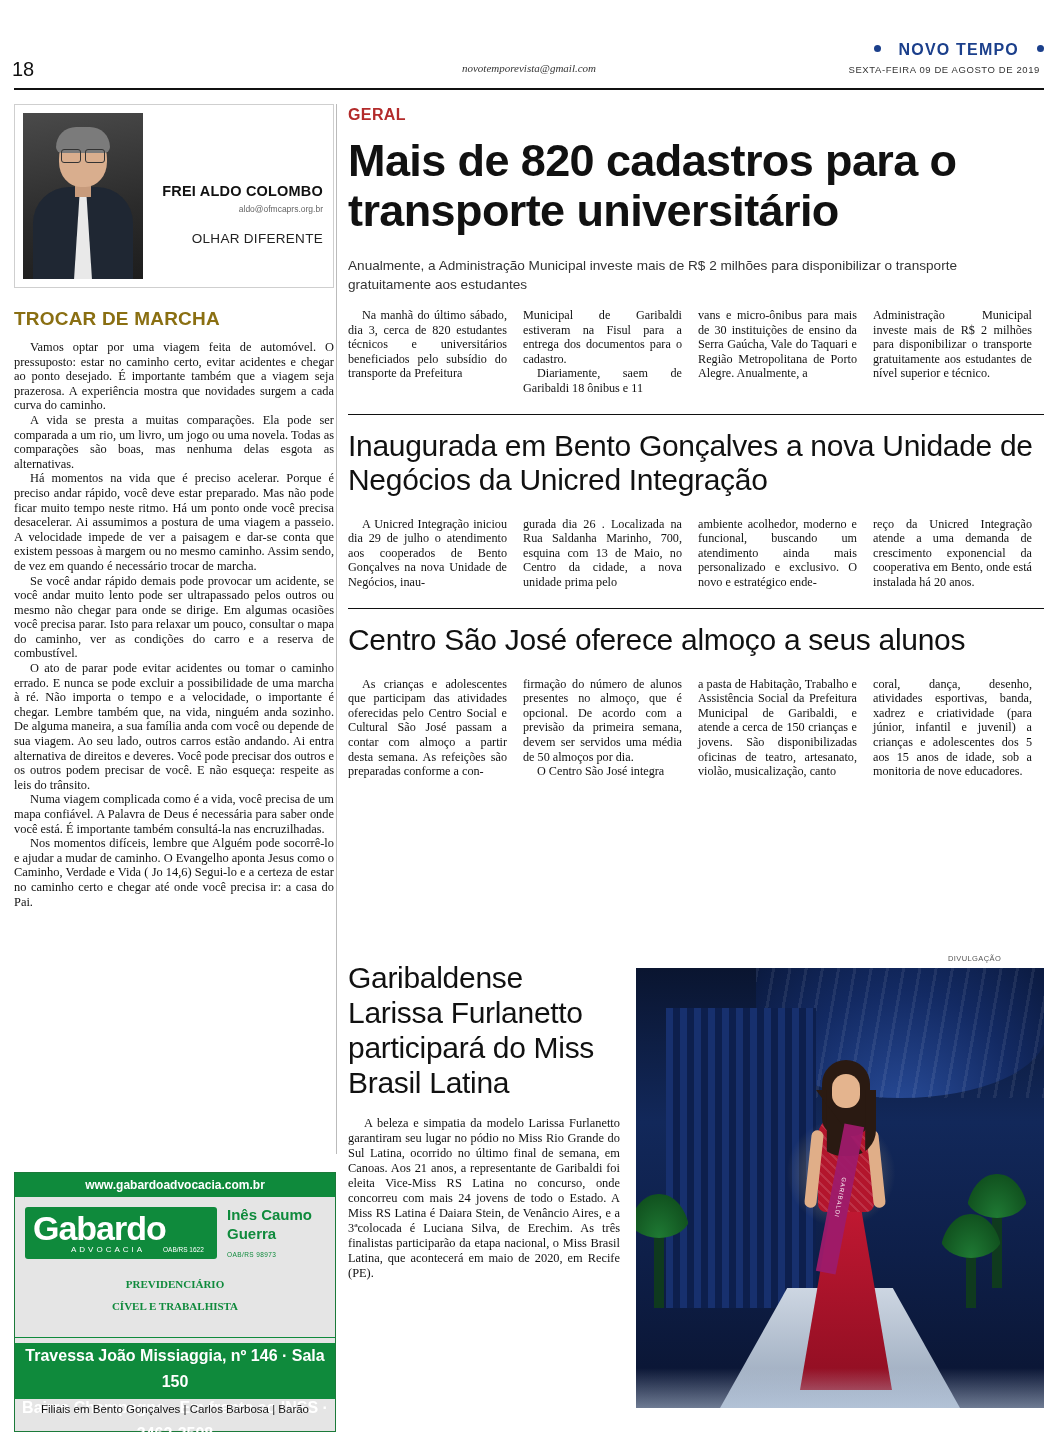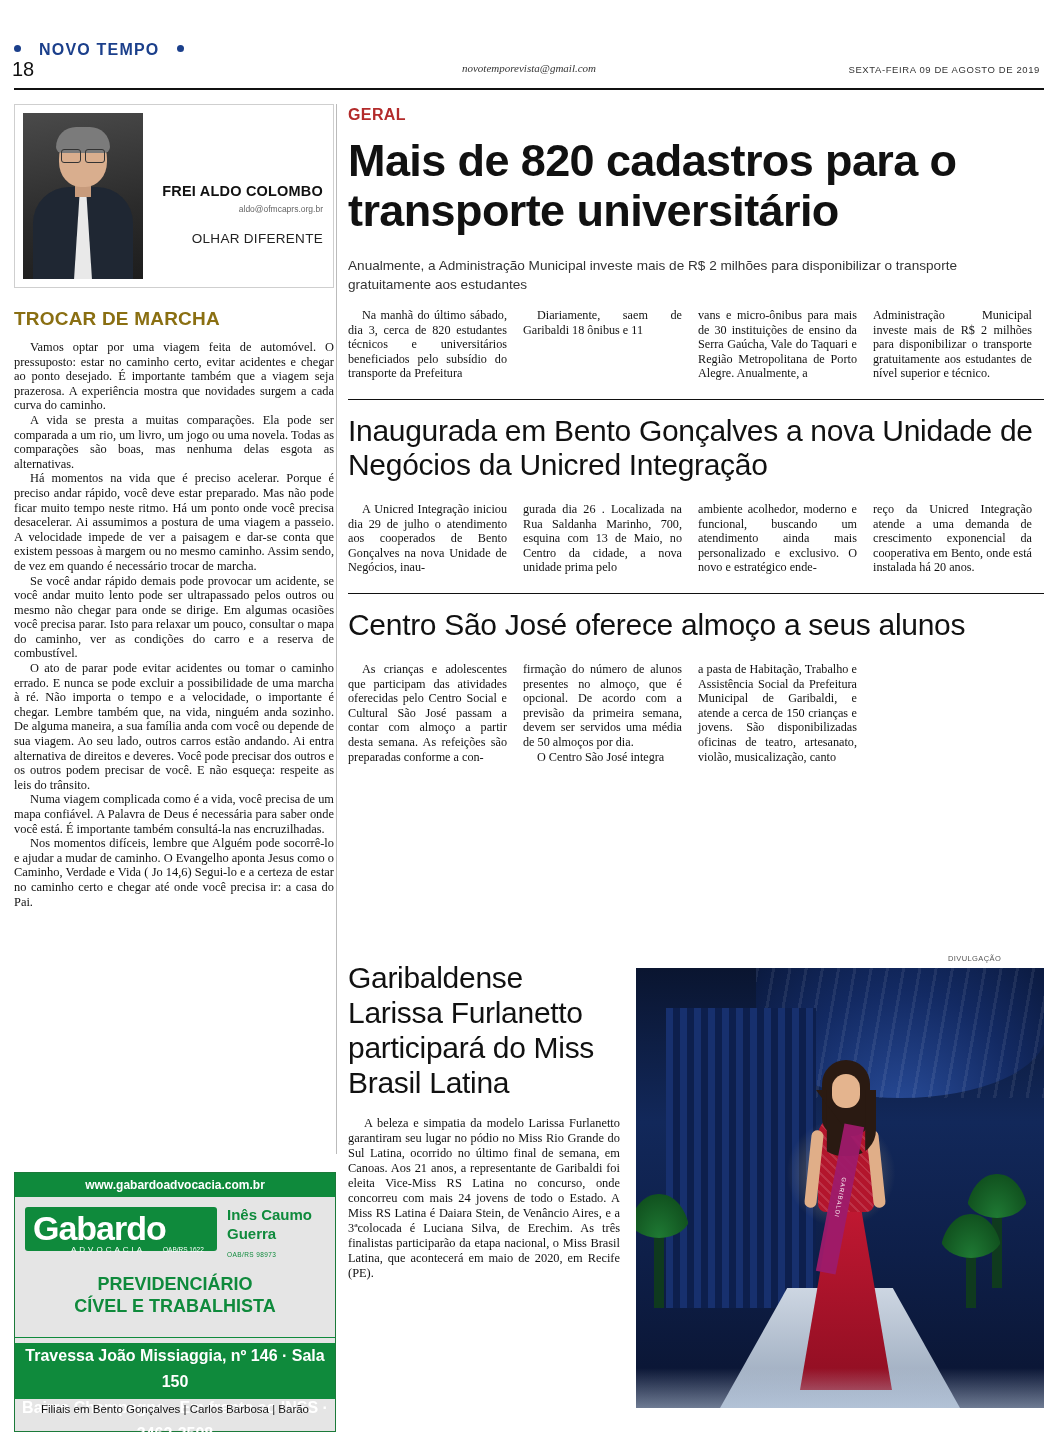--- a/index.html
+++ b/index.html
@@ -8,21 +8,21 @@
     background:#ffffff;
     font-family:"Liberation Serif",serif;
     color:#111;
     position:relative;
     overflow:hidden;
   }
   .page{position:relative;width:1058px;height:1443px;}
 
   
   .masthead{position:absolute;left:0;top:0;width:1058px;height:88px;}
-  .mast-center{position:absolute;left:0;top:40px;width:1058px;text-align:left;}
+  .mast-center{position:absolute;left:0;top:40px;width:1058px;text-align:right;}
   .mast-title{
     font-family:"Liberation Sans",sans-serif;
     font-weight:bold;font-size:16px;letter-spacing:1.2px;color:#1b3f8b;
     display:inline-block;vertical-align:middle;
   }
   .mast-dot{display:inline-block;width:7px;height:7px;border-radius:50%;background:#1b3f8b;vertical-align:middle;margin:0 14px 3px 14px;}
   .mast-mail{position:absolute;left:0;top:62px;width:1058px;text-align:center;font-size:11px;font-style:italic;color:#333;}
   .mast-page{position:absolute;left:12px;top:58px;font-family:"Liberation Sans",sans-serif;font-weight:normal;font-size:20px;color:#111;}
   .mast-date{position:absolute;right:18px;top:64px;font-family:"Liberation Sans",sans-serif;font-size:9.5px;letter-spacing:.6px;color:#333;}
   .rule{position:absolute;left:14px;top:88px;width:1030px;height:2px;background:#111;}
@@ -55,27 +55,27 @@
   .col-body p{
     margin:0;text-align:justify;font-size:12.4px;line-height:14.6px;text-indent:16px;
     font-family:"Liberation Serif",serif;color:#111;
     -webkit-hyphens:auto;hyphens:auto;
   }
 
   
   .ad{position:absolute;left:14px;top:1172px;width:320px;height:258px;border:1px solid #1b7a3a;background:#e5e5e5;}
   .ad-top{position:absolute;left:0;top:0;width:320px;height:24px;background:#0f8a3c;}
   .ad-top span{display:block;text-align:center;line-height:24px;color:#fff;font-family:"Liberation Sans",sans-serif;font-weight:bold;font-size:12px;}
-  .ad-logo{position:absolute;left:10px;top:34px;width:192px;height:44px;background:#0f8a3c;border-radius:3px;}
+  .ad-logo{position:absolute;left:10px;top:34px;width:192px;height:52px;background:#0f8a3c;border-radius:3px;}
   .ad-logo .g{position:absolute;left:8px;top:2px;font-family:"Liberation Sans",sans-serif;font-weight:bold;font-size:34px;color:#fff;letter-spacing:-1px;}
   .ad-logo .sub{position:absolute;left:46px;top:38px;font-family:"Liberation Sans",sans-serif;font-size:8px;color:#fff;letter-spacing:3px;}
   .ad-logo .oab{position:absolute;left:138px;top:39px;font-family:"Liberation Sans",sans-serif;font-size:6.5px;color:#fff;}
   .ad-name{position:absolute;left:212px;top:32px;width:104px;text-align:left;font-family:"Liberation Sans",sans-serif;font-weight:bold;font-size:15px;color:#0f8a3c;line-height:19px;}
   .ad-name .oab2{display:block;font-weight:normal;font-size:6.5px;color:#0f8a3c;letter-spacing:.4px;margin-top:2px;}
-  .ad-area{position:absolute;left:0;top:100px;width:320px;text-align:center;font-family:Liberation Sans, sans-serif;font-weight:bold;font-size:18px;color:#0f8a3c;line-height:22px;}
+  .ad-area{position:absolute;left:0;top:100px;width:320px;text-align:center;font-family:Liberation Serif, serif;font-weight:bold;font-size:11px;color:#0f8a3c;line-height:22px;}
   .ad-addr{position:absolute;left:0;top:170px;width:320px;height:56px;background:#0f8a3c;}
   .ad-addr div{text-align:center;color:#fff;font-family:"Liberation Sans",sans-serif;font-weight:bold;font-size:16px;line-height:26px;}
   .ad-foot{position:absolute;left:0;top:230px;width:320px;text-align:center;font-family:"Liberation Sans",sans-serif;font-size:11.5px;color:#111;}
   .ad-sep{position:absolute;left:0;top:164px;width:320px;height:1px;background:#0f8a3c;}
 
   
   .main{position:absolute;left:348px;top:106px;width:696px;}
   .kicker{font-family:"Liberation Sans",sans-serif;font-weight:bold;font-size:16px;color:#b32b2b;letter-spacing:.4px;}
   .headline{
     font-family:"Liberation Sans",sans-serif;font-weight:bold;
@@ -200,20 +200,21 @@
 
     <div class="kicker">GERAL</div>
     <div class="headline">Mais de 820 cadastros para o transporte universitário</div>
     <div class="standfirst">Anualmente, a Administração Municipal investe mais de R$ 2 milhões para disponibilizar o transporte gratuitamente aos estudantes</div>
 
     <div class="cols4">
       <div class="c">
         <p class="ind">Na manhã do último sábado, dia 3, cerca de 820 estudantes técnicos e universitários beneficiados pelo subsídio do transporte da Prefeitura</p>
       </div>
       <div class="c">
+        <p>Municipal de Garibaldi estiveram na Fisul para a entrega dos documentos para o cadastro.</p>
         <p class="ind">Diariamente, saem de Garibaldi 18 ônibus e 11</p>
       </div>
       <div class="c">
         <p>vans e micro-ônibus para mais de 30 instituições de ensino da Serra Gaúcha, Vale do Taquari e Região Metropolitana de Porto Alegre. Anualmente, a</p>
       </div>
       <div class="c">
         <p>Administração Municipal investe mais de R$ 2 milhões para disponibilizar o transporte gratuitamente aos estudantes de nível superior e técnico.</p>
       </div>
     </div>
 
@@ -241,20 +242,23 @@
     <div class="cols4" style="margin-top:20px;">
       <div class="c">
         <p class="ind">As crianças e adolescentes que participam das atividades oferecidas pelo Centro Social e Cultural São José passam a contar com almoço a partir desta semana. As refeições são preparadas conforme a con-</p>
       </div>
       <div class="c">
         <p>firmação do número de alunos presentes no almoço, que é opcional. De acordo com a previsão da primeira semana, devem ser servidos uma média de 50 almoços por dia.</p>
         <p class="ind">O Centro São José integra</p>
       </div>
       <div class="c">
         <p>a pasta de Habitação, Trabalho e Assistência Social da Prefeitura Municipal de Garibaldi, e atende a cerca de 150 crianças e jovens. São disponibilizadas oficinas de teatro, artesanato, violão, musicalização, canto</p>
+      </div>
+      <div class="c">
+        <p>coral, dança, desenho, atividades esportivas, banda, xadrez e criatividade (para júnior, infantil e juvenil) a crianças e adolescentes dos 5 aos 15 anos de idade, sob a monitoria de nove educadores.</p>
       </div>
     </div>
   </div>
 
   <div class="bottom">
     <div class="bl">
       <div class="sub-head">Garibaldense Larissa Furlanetto participará do Miss Brasil Latina</div>
       <div class="body">
         <p>A beleza e simpatia da modelo Larissa Furlanetto garantiram seu lugar no pódio no Miss Rio Grande do Sul Latina, ocorrido no último final de semana, em Canoas. Aos 21 anos, a representante de Garibaldi foi eleita Vice-Miss RS Latina no concurso, onde concorreu com mais 24 jovens de todo o Estado. A Miss RS Latina é Daiara Stein, de Venâncio Aires, e a 3ªcolocada é Luciana Silva, de Erechim. As três finalistas participarão da etapa nacional, o Miss Brasil Latina, que acontecerá em maio de 2020, em Recife (PE).</p>
       </div>

